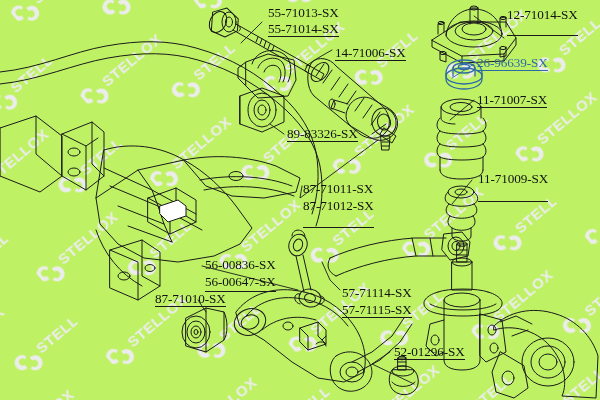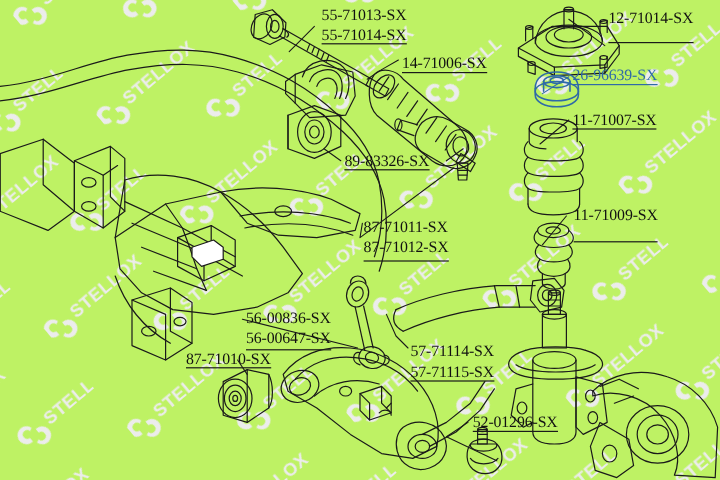--- a/index.html
+++ b/index.html
@@ -364,21 +364,21 @@
   <div id="labels">
       <div class="lbl" style="left: 268px; top: 6px;">55-71013-SX</div>
       <div class="lbl" style="left: 268px; top: 22px; border-bottom: 1px solid rgb(26, 26, 26); padding-bottom: 1px;">55-71014-SX</div>
       <div class="lbl" style="left: 335px; top: 46px; border-bottom: 1px solid rgb(26, 26, 26); padding-bottom: 1px;">14-71006-SX</div>
       <div class="lbl" style="left: 477px; top: 8px; border-bottom: 1px solid rgb(26, 26, 26); padding-bottom: 14px; margin-left: 30px;">12-71014-SX</div>
       <div class="lbl hi" style="left: 477px; top: 56px; border-bottom: 1px solid rgb(47, 106, 168); padding-bottom: 1px;">26-96639-SX</div>
       <div class="lbl" style="left: 477px; top: 93px; border-bottom: 1px solid rgb(26, 26, 26); padding-bottom: 1px;">11-71007-SX</div>
       <div class="lbl" style="left: 287px; top: 127px; border-bottom: 1px solid rgb(26, 26, 26); padding-bottom: 1px;">89-83326-SX</div>
       <div class="lbl" style="left: 478px; top: 172px; border-bottom: 1px solid rgb(26, 26, 26); padding-bottom: 16px;">11-71009-SX</div>
       <div class="lbl" style="left: 303px; top: 182px;">87-71011-SX</div>
-      <div class="lbl" style="left: 303px; top: 199px; border-bottom: 1px solid rgb(26, 26, 26); padding-bottom: 5px;">87-71012-SX</div>
+      <div class="lbl" style="left: 303px; top: 199px; border-bottom: 1px solid rgb(26, 26, 26); padding-bottom: 15px;">87-71012-SX</div>
       <div class="lbl" style="left: 205px; top: 258px;">56-00836-SX</div>
       <div class="lbl" style="left: 205px; top: 275px; border-bottom: 1px solid rgb(26, 26, 26); padding-bottom: 3px;">56-00647-SX</div>
       <div class="lbl" style="left: 342px; top: 286px;">57-71114-SX</div>
       <div class="lbl" style="left: 342px; top: 303px; border-bottom: 1px solid rgb(26, 26, 26); padding-bottom: 1px;">57-71115-SX</div>
       <div class="lbl" style="left: 118px; top: 292px; border-bottom: 1px solid rgb(26, 26, 26); padding-bottom: 1px; margin-left: 37px;">87-71010-SX</div>
       <div class="lbl" style="left: 394px; top: 345px; border-bottom: 1px solid rgb(26, 26, 26); padding-bottom: 1px;">52-01296-SX</div>
     </div>
 
 </div>
 

